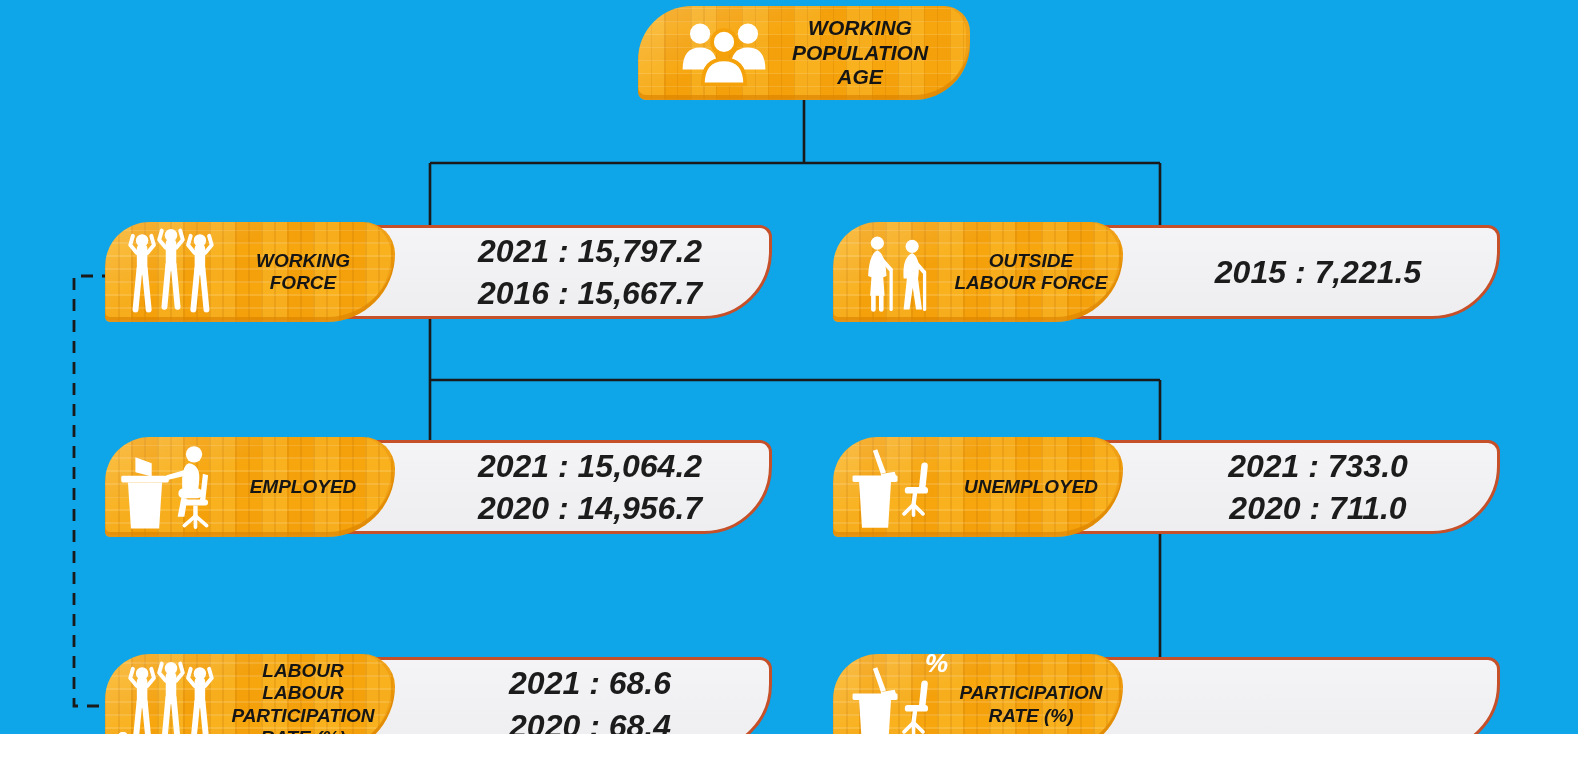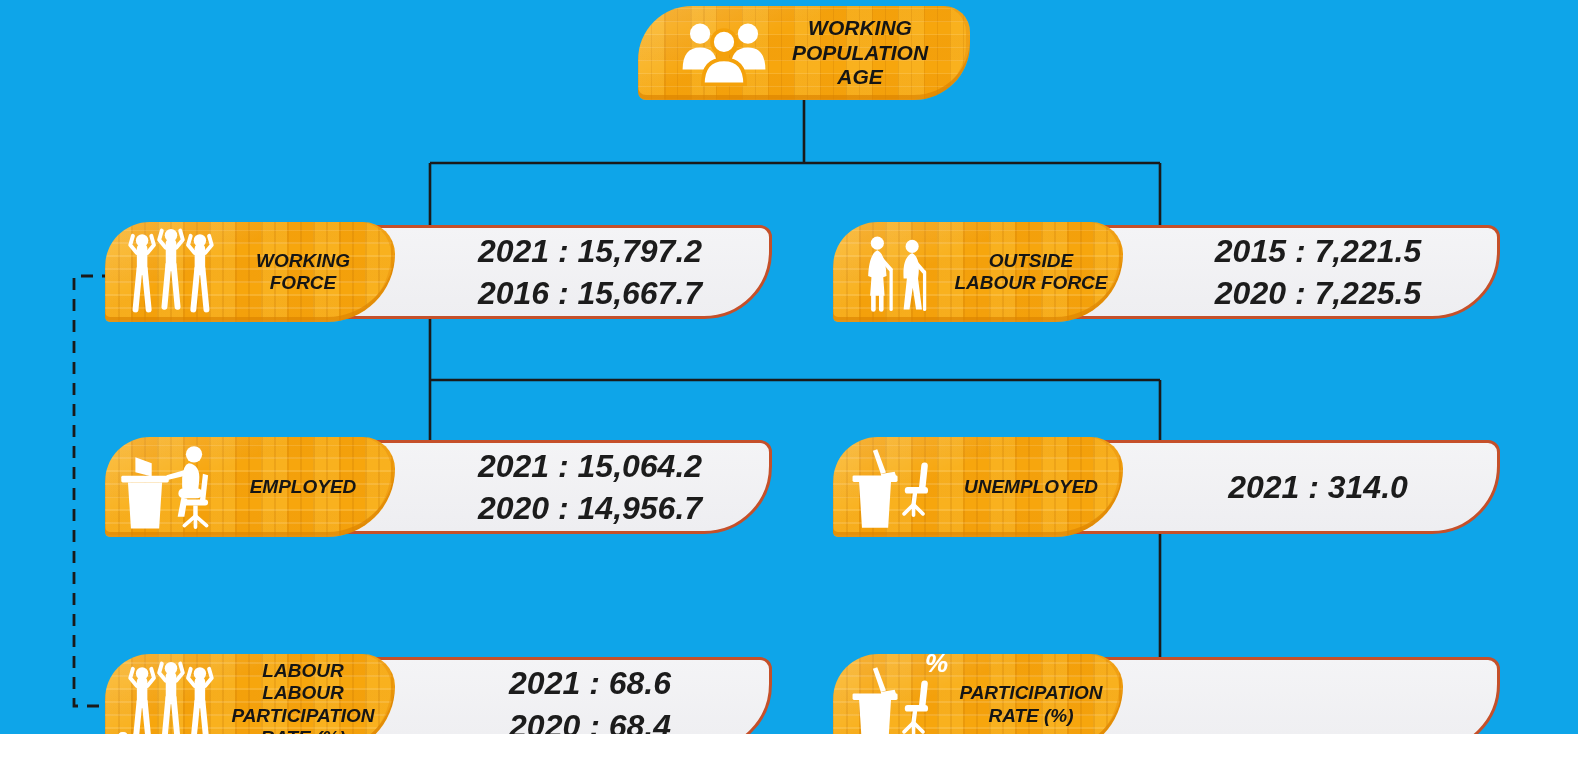--- a/index.html
+++ b/index.html
@@ -124,21 +124,20 @@
         </svg>
       </div>
       <div class="label">WORKING FORCE</div>
     </div>
   </div>
 
   <div class="node" style="left:833px;top:222px;width:670px;height:100px;">
     <div class="panel"></div>
     <div class="values">
       <div class="vline">2015 : 7,221.5</div>
-      <div class="vline">2020 : 7,225.5</div>
     </div>
     <div class="badge">
       <div class="iconbox">
         <svg viewBox="0 0 118 128" width="94" height="84" aria-hidden="true">
           <g fill="#ffffff" stroke="#ffffff" stroke-linecap="round">
             <circle cx="26" cy="20" r="10" stroke="none"></circle>
             <path d="M26 31 C16 36 13 52 12 70 L17 72 L15 100 H37 L35 72 L40 70 C39 52 36 36 26 31 Z" stroke="none"></path>
             <path d="M20 100 V121" stroke-width="7" fill="none"></path>
             <path d="M32 100 V121" stroke-width="7" fill="none"></path>
             <path d="M34 46 L46 60" stroke-width="6" fill="none"></path>
@@ -179,21 +178,22 @@
           </g>
         </svg>
       </div>
       <div class="label">EMPLOYED</div>
     </div>
   </div>
 
   <div class="node" style="left:833px;top:437px;width:670px;height:100px;">
     <div class="panel"></div>
     <div class="values">
-      <div class="vline">2021 : 314.0</div>
+      <div class="vline">2021 : 733.0</div>
+      <div class="vline">2020 : 711.0</div>
     </div>
     <div class="badge">
       <div class="iconbox">
         <svg viewBox="0 0 140 124" width="104" height="90" aria-hidden="true">
           <g fill="#ffffff" stroke-linecap="round">
             <path d="M34 12 L40 10 L52 42 L45 44 Z"></path>
             <path d="M45 44 L64 41 L66 47 L46 50 Z"></path>
             <rect x="6" y="46" width="62" height="9" rx="2"></rect>
             <path d="M15 55 H59 L55 118 H19 Z"></path>
             <rect x="99" y="28" width="9" height="42" rx="4.5" transform="rotate(6 103 49)"></rect>

